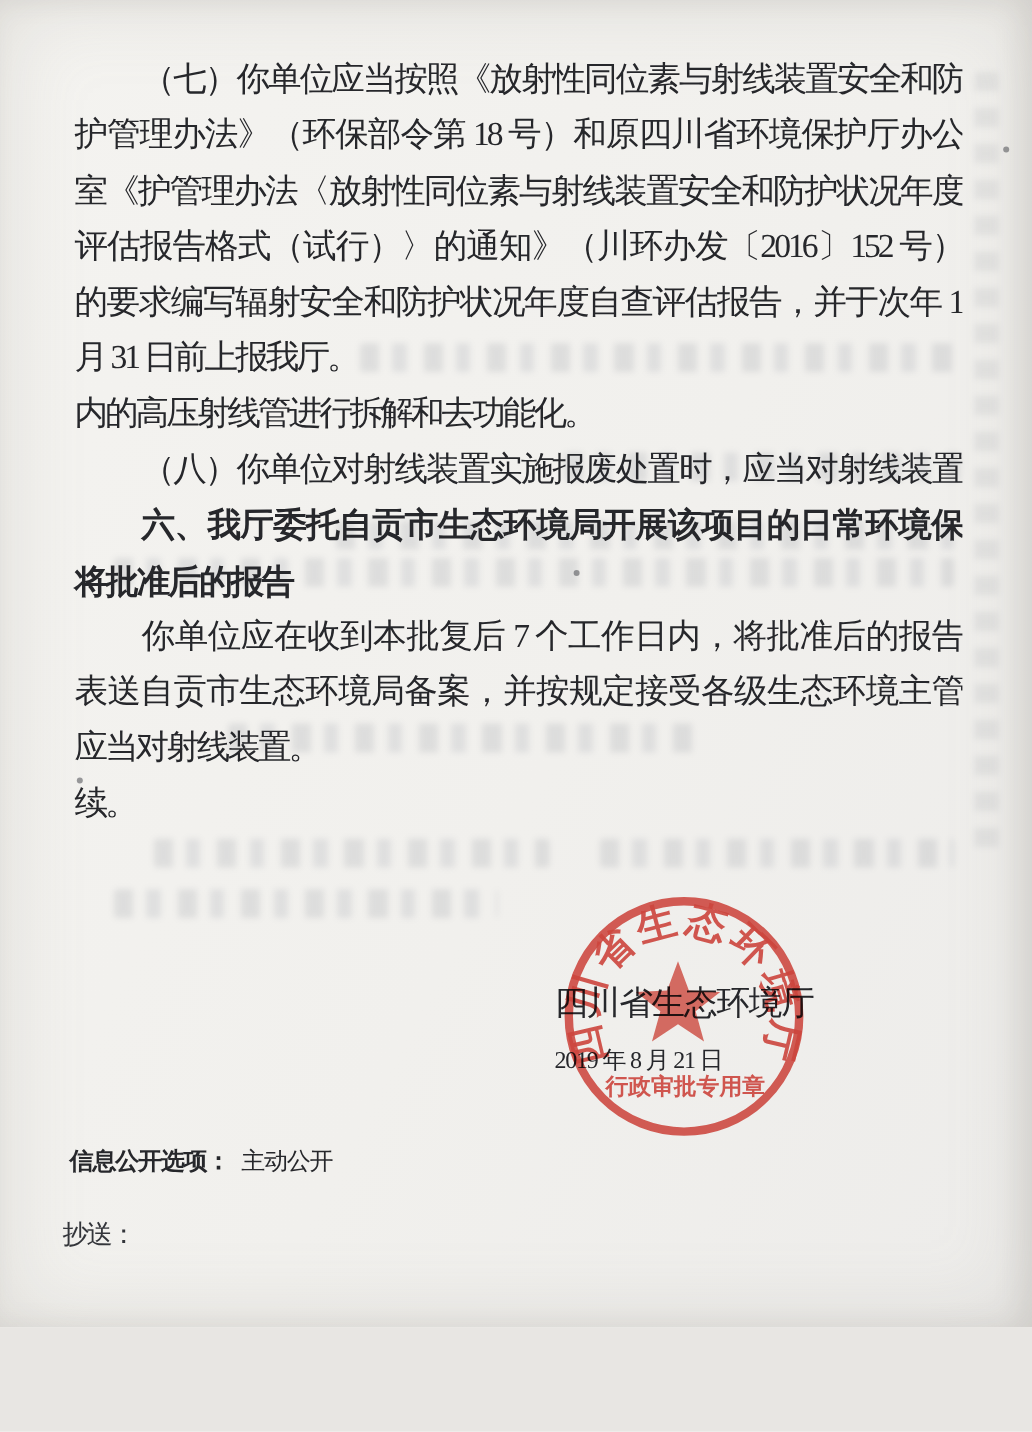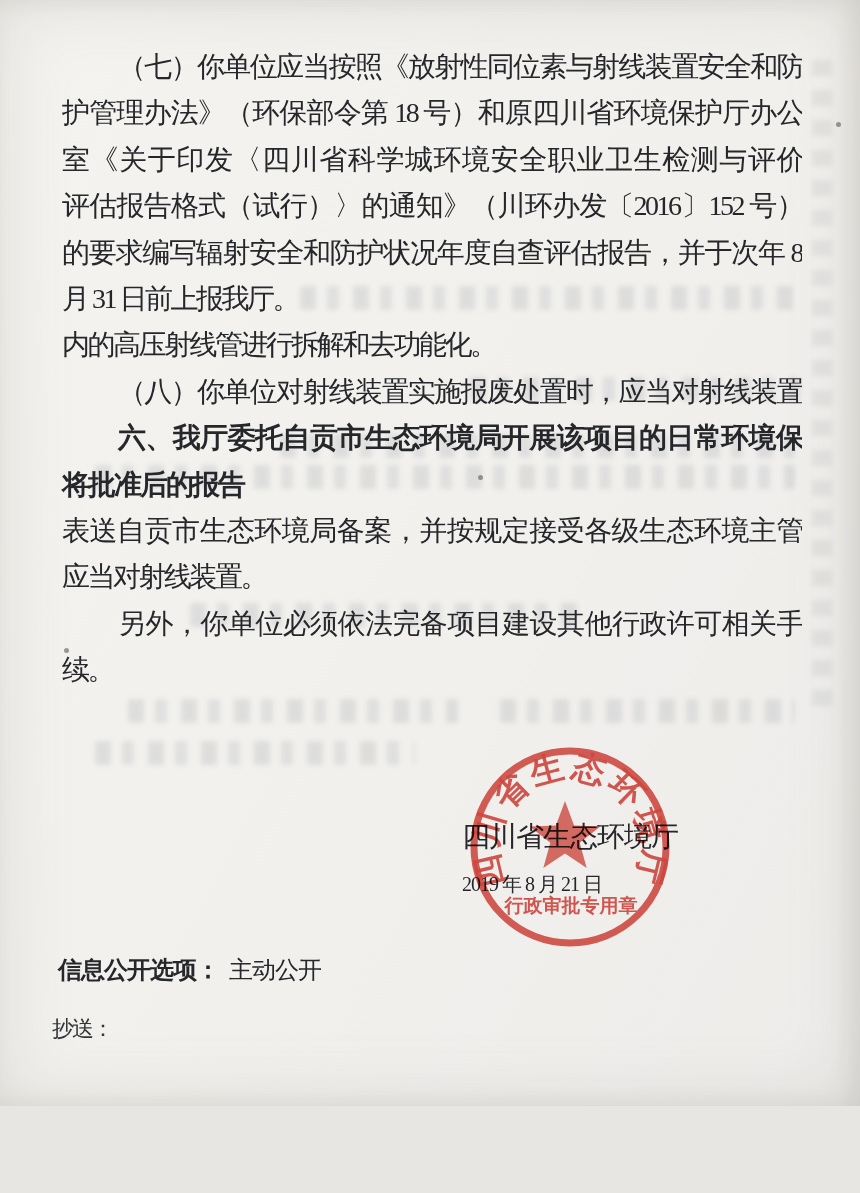--- a/index.html
+++ b/index.html
@@ -28,21 +28,21 @@
   
   .signature { position:absolute; left:462px; top:820px; z-index:2; }
   .sig-org  { font-size:28px; letter-spacing:-1px; line-height:34px; }
   .sig-date { font-size:20px; letter-spacing:-1px; line-height:34px; margin-top:13px; }
   
   .seal {
     position:absolute; left:468px; top:746px; width:206px; height:206px;
     z-index:3; mix-blend-mode:multiply; opacity:.92; filter:blur(.3px);
   }
   
-  .disclosure { position:absolute; left:58px; top:954px; font-size:24px; letter-spacing:-1px; }
+  .disclosure { position:absolute; left:58px; top:954px; font-size:20px; letter-spacing:-1px; }
   .disclosure .lbl { font-weight:700; font-family:"Liberation Sans","DejaVu Sans",sans-serif; }
   .disclosure .val { font-weight:400; margin-left:10px; }
   .cc { position:absolute; left:52px; top:1006px; width:710px; font-size:22px; letter-spacing:-2px; color:#33353a; }
   .cc-label { position:absolute; left:0; top:0; line-height:45.5px; }
   .cc-lines { margin-left:82px; }
   .cc-lines .cc-line { line-height:45.5px; white-space:nowrap; }
   .page-number { position:absolute; left:74px; top:1136px; font-size:26px; letter-spacing:2px; color:#3a3c42; }
   
   .artifact {
     position:absolute; height:24px; filter:blur(2.6px); opacity:.15; border-radius:3px;
@@ -68,31 +68,31 @@
   <div class="artifact" style="left:500px; top:699px; width:295px;"></div>
   <div class="artifact" style="left:95px;  top:741px; width:320px;"></div>
   <div class="artifact v" style="left:812px; top:60px;"></div>
   <div class="speck" style="left:64px;  top:648px;"></div>
   <div class="speck" style="left:478px; top:475px;"></div>
   <div class="speck" style="left:836px; top:122px;"></div>
 
   <div class="body-text">
       <div class="line fill indent">（七）你单位应当按照《放射性同位素与射线装置安全和防</div>
       <div class="line fill">护管理办法》（环保部令第 18 号）和原四川省环境保护厅办公</div>
-      <div class="line fill">室《关于印发〈四川省科学城环境安全职业卫生检测与评价</div>
+      <div class="line fill">室《护管理办法〈放射性同位素与射线装置安全和防护状况年度</div>
       <div class="line fill">评估报告格式（试行）〉的通知》（川环办发〔2016〕152 号）</div>
-      <div class="line fill">的要求编写辐射安全和防护状况年度自查评估报告，并于次年 8</div>
+      <div class="line fill">的要求编写辐射安全和防护状况年度自查评估报告，并于次年 1</div>
       <div class="line">月 31 日前上报我厅。</div>
       <div class="line">内的高压射线管进行拆解和去功能化。</div>
       <div class="line fill indent">（八）你单位对射线装置实施报废处置时，应当对射线装置</div>
       <div class="line fill indent bold">六、我厅委托自贡市生态环境局开展该项目的日常环境保</div>
       <div class="line bold">将批准后的报告</div>
+      <div class="line fill indent">你单位应在收到本批复后 7 个工作日内，将批准后的报告</div>
       <div class="line fill">表送自贡市生态环境局备案，并按规定接受各级生态环境主管</div>
       <div class="line">应当对射线装置。</div>
-      <div class="line fill indent">另外，你单位必须依法完备项目建设其他行政许可相关手</div>
       <div class="line">续。</div>
     </div>
 
   <div class="signature">
     <div class="sig-org">四川省生态环境厅</div>
     <div class="sig-date">2019 年 8 月 21 日</div>
   </div>
 
   <svg class="seal" viewBox="0 0 206 206" width="206" height="206">
     <defs>

